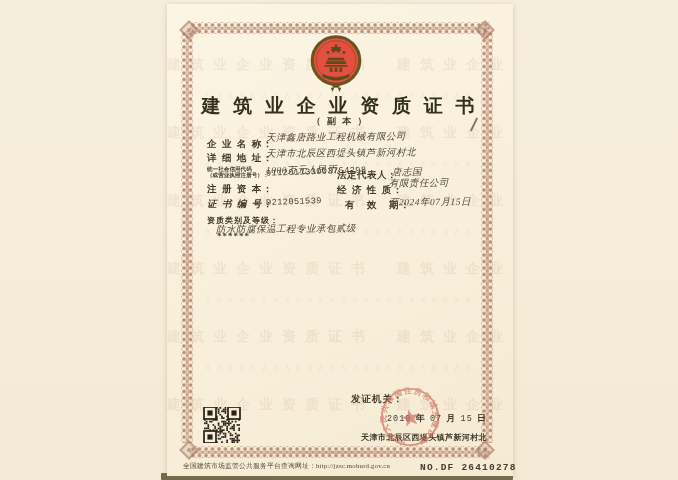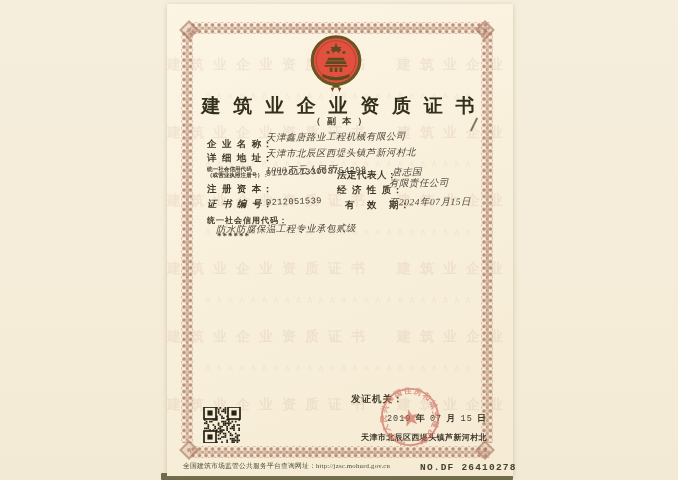--- a/index.html
+++ b/index.html
@@ -151,21 +151,21 @@
   <div class="lbl" style="left:207px;top:183px;">注 册 资 本：</div>
   <div class="val" style="left:266px;top:164px;">1000万元人民币</div>
   <div class="lbl" style="left:337px;top:184px;">经 济 性 质：</div>
   <div class="val" style="left:389px;top:177px;">有限责任公司</div>
 
   <div class="lbl" style="left:207px;top:198px;font-style:italic;">证 书 编 号：</div>
   <div class="val-code" style="left:266px;top:197px;">D212051539</div>
   <div class="lbl" style="left:337px;top:199px;margin-left:8px;">有　效　期：</div>
   <div class="val" style="left:389px;top:196px;">至2024年07月15日</div>
 
-  <div class="grade-lbl" style="left:207px;top:215px;">统一社会信用代码：</div>
+  <div class="grade-lbl" style="left:207px;top:215px;">资质类别及等级：</div>
   <div class="val" style="left:216px;top:223px;">防水防腐保温工程专业承包贰级</div>
   <div class="stars" style="left:217px;top:231px;">******</div>
 
   <div class="issuer">发证机关：</div>
   <div class="dateline">
     <span class="num">2019</span>
     <span class="unit">年</span>
     <span class="num">07</span>
     <span class="unit">月</span>
     <span class="num">15</span>

